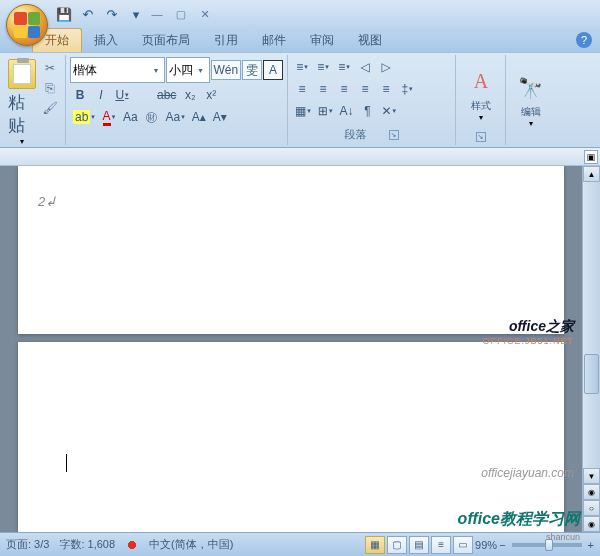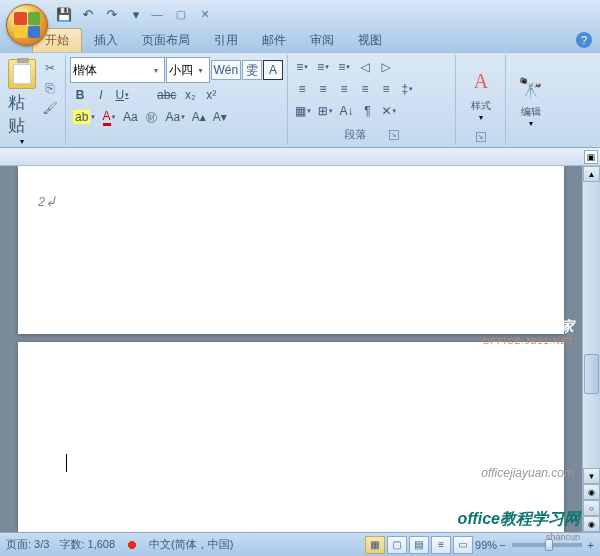--- a/index.html
+++ b/index.html
@@ -70,21 +70,21 @@
 .page1 { height: 168px; }
 .page2 { height: 190px; }
 .page-text { position: absolute; left: 20px; top: 28px; font-size: 13px; color: #888; font-style: italic; }
 .cursor { position: absolute; left: 48px; top: 112px; width: 1px; height: 18px; background: #000; }
 .vscroll { width: 18px; background: linear-gradient(90deg, #d8e4f0, #c0d4e8); border-left: 1px solid #a0b8d0; display: flex; flex-direction: column; }
 .vscroll-btn { height: 16px; background: linear-gradient(#e8f0f8, #c8d8e8); border: 1px solid #9ab0c8; font-size: 8px; display: flex; align-items: center; justify-content: center; cursor: pointer; }
 .vscroll-track { flex: 1; position: relative; }
 .vscroll-thumb { position: absolute; left: 1px; right: 1px; top: 60%; height: 40px; background: linear-gradient(90deg, #d0e0f0, #b0c8e0); border: 1px solid #90a8c0; border-radius: 2px; cursor: pointer; }
 
 
-.wm1 { position: absolute; right: 26px; top: 152px; font-size: 14px; font-weight: bold; font-style: italic; color: #ffffff; }
+.wm1 { position: absolute; right: 26px; top: 152px; font-size: 14px; font-weight: bold; font-style: italic; color: #0f172a; }
 .wm1s { position: absolute; right: 26px; top: 170px; font-size: 9px; color: #d88060; letter-spacing: 1px; }
 .wm2 { position: absolute; right: 26px; bottom: 52px; font-size: 12px; color: #999; font-style: italic; }
 .wm3 { position: absolute; right: 20px; bottom: 26px; font-size: 16px; font-weight: bold; font-style: italic; color: #0f766e; }
 .wm4 { position: absolute; right: 20px; bottom: 14px; font-size: 9px; color: #888; }
 
 
 .status { height: 24px; background: linear-gradient(#c8dcf0, #a8c8e8); border-top: 1px solid #8aa8c8; display: flex; align-items: center; font-size: 11px; color: #3a5a7a; padding: 0 6px; gap: 10px; }
 .status-item { cursor: pointer; }
 .status-right { margin-left: auto; display: flex; align-items: center; gap: 2px; }
 .view-btn { width: 20px; height: 18px; border: 1px solid #8aa8c8; background: linear-gradient(#f5faff, #d8e8f5); display: flex; align-items: center; justify-content: center; font-size: 10px; cursor: pointer; }

